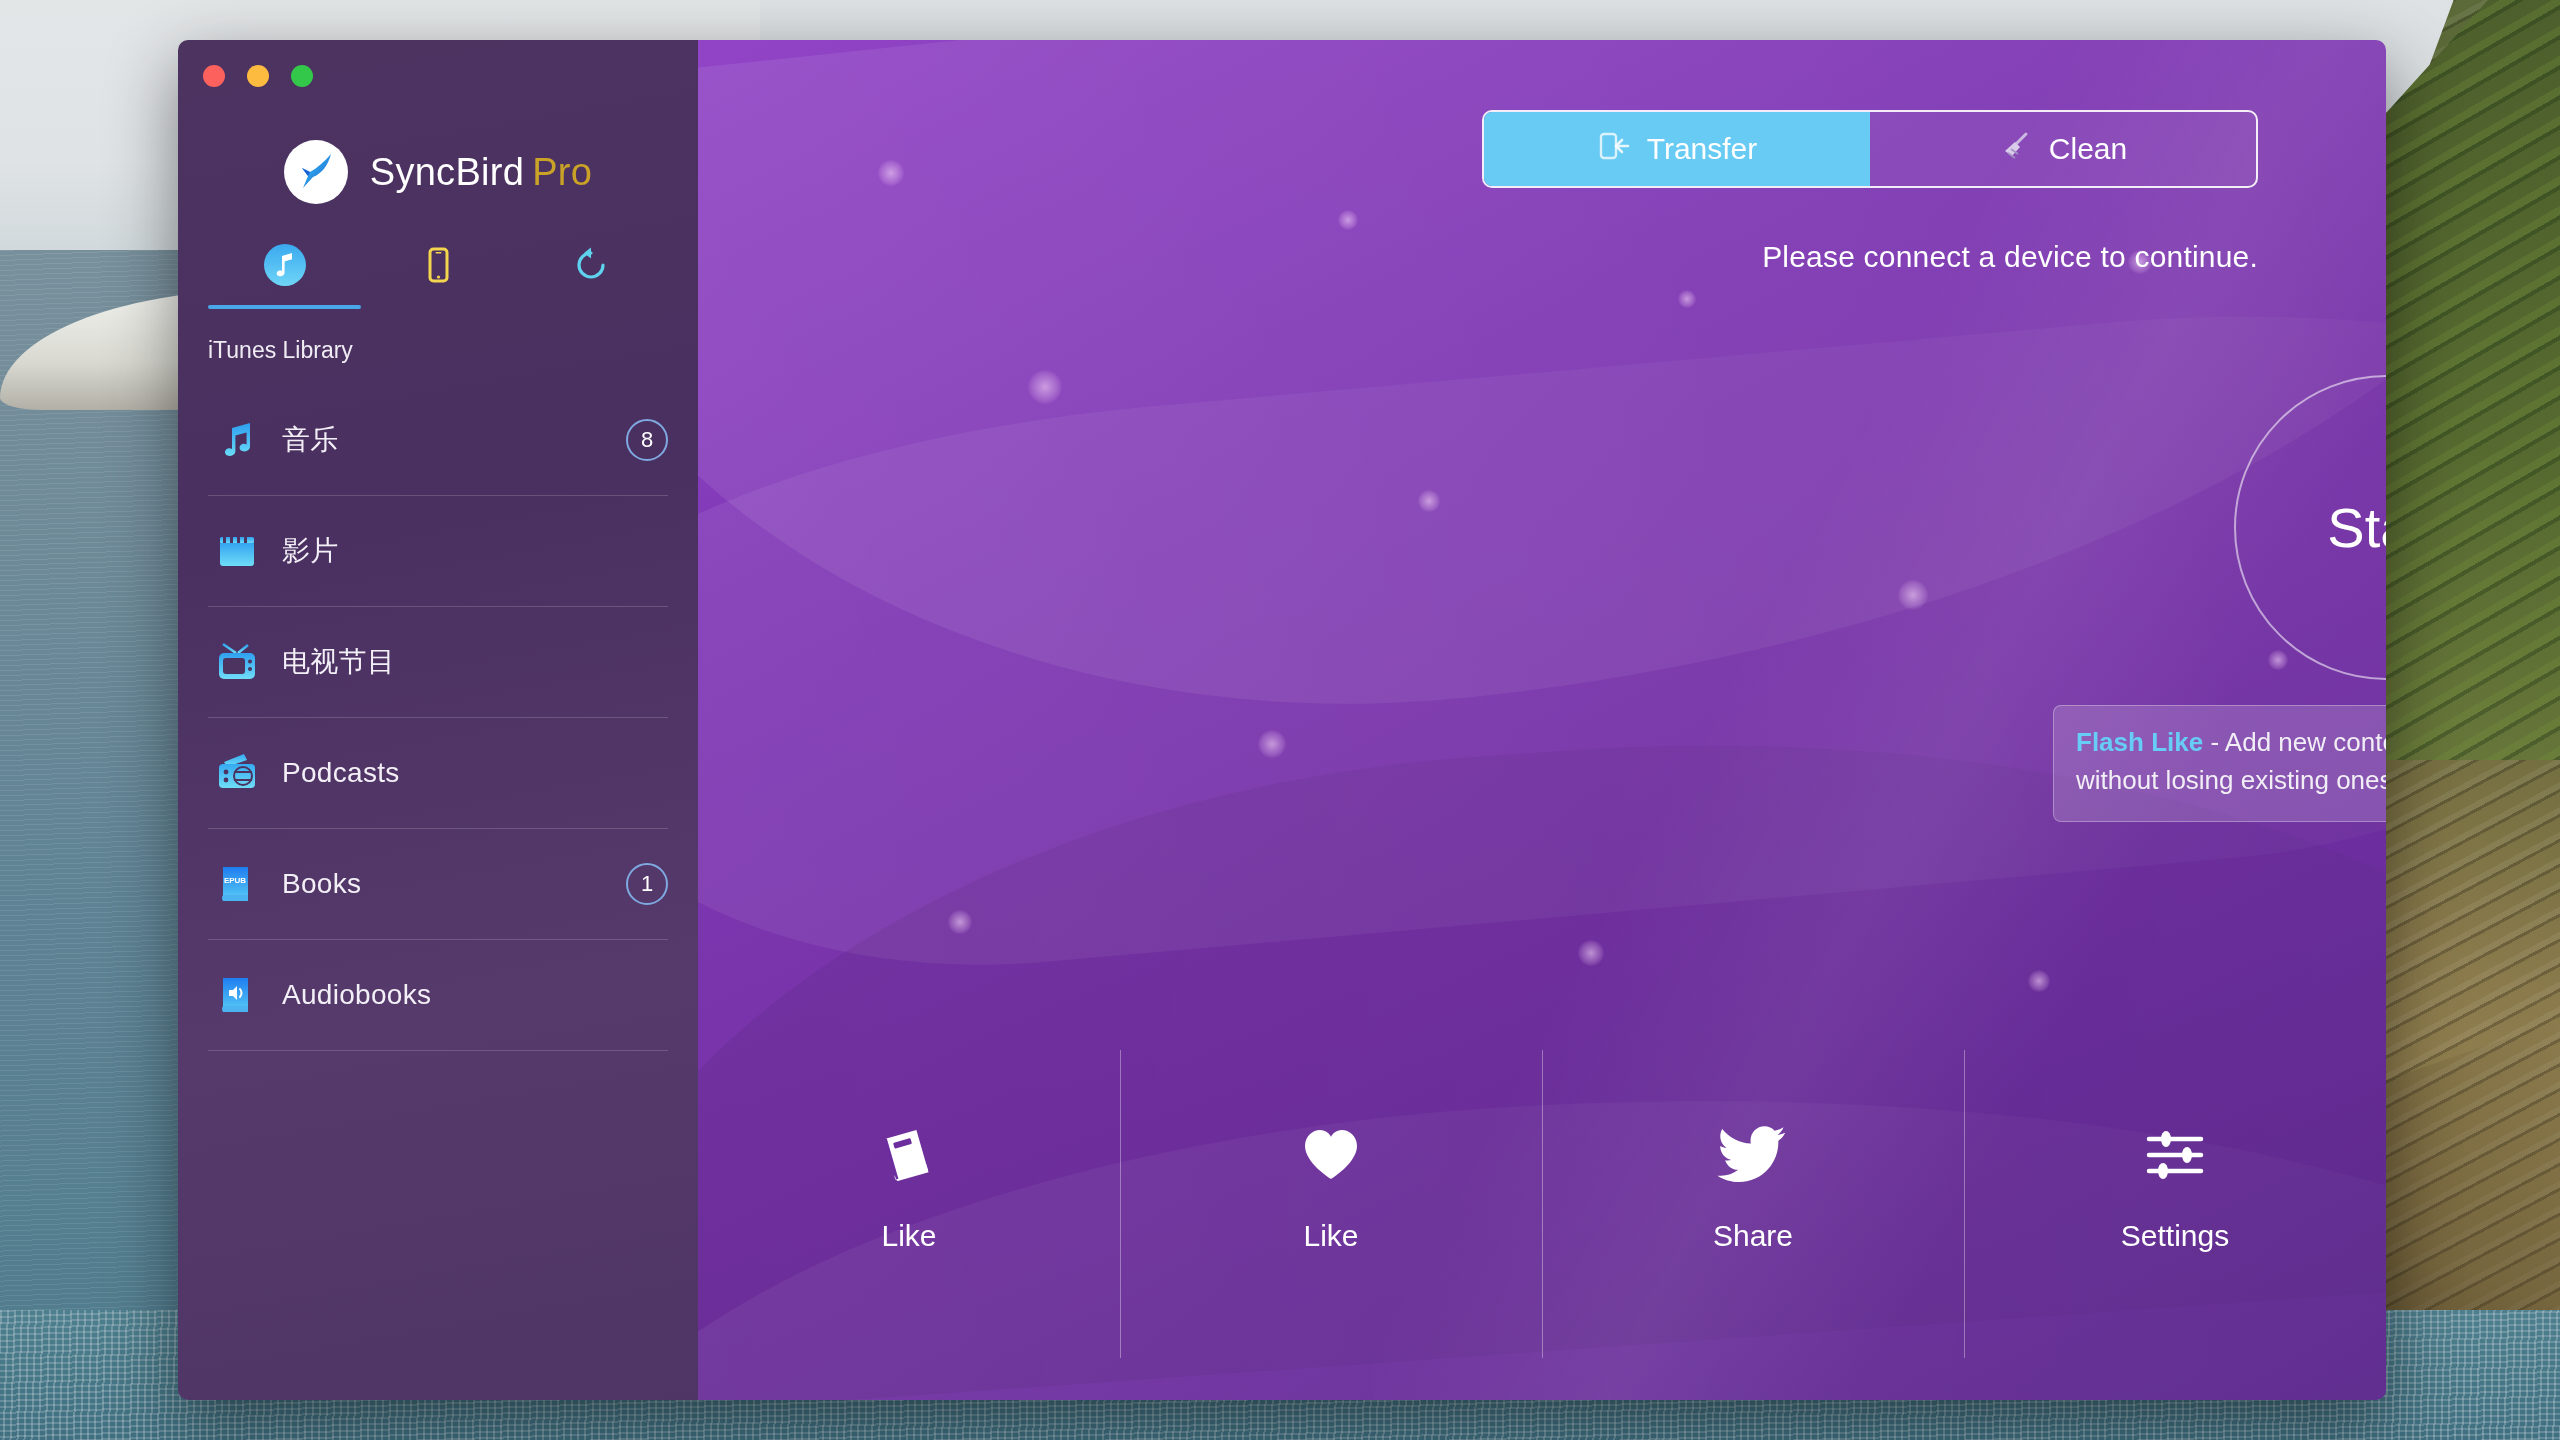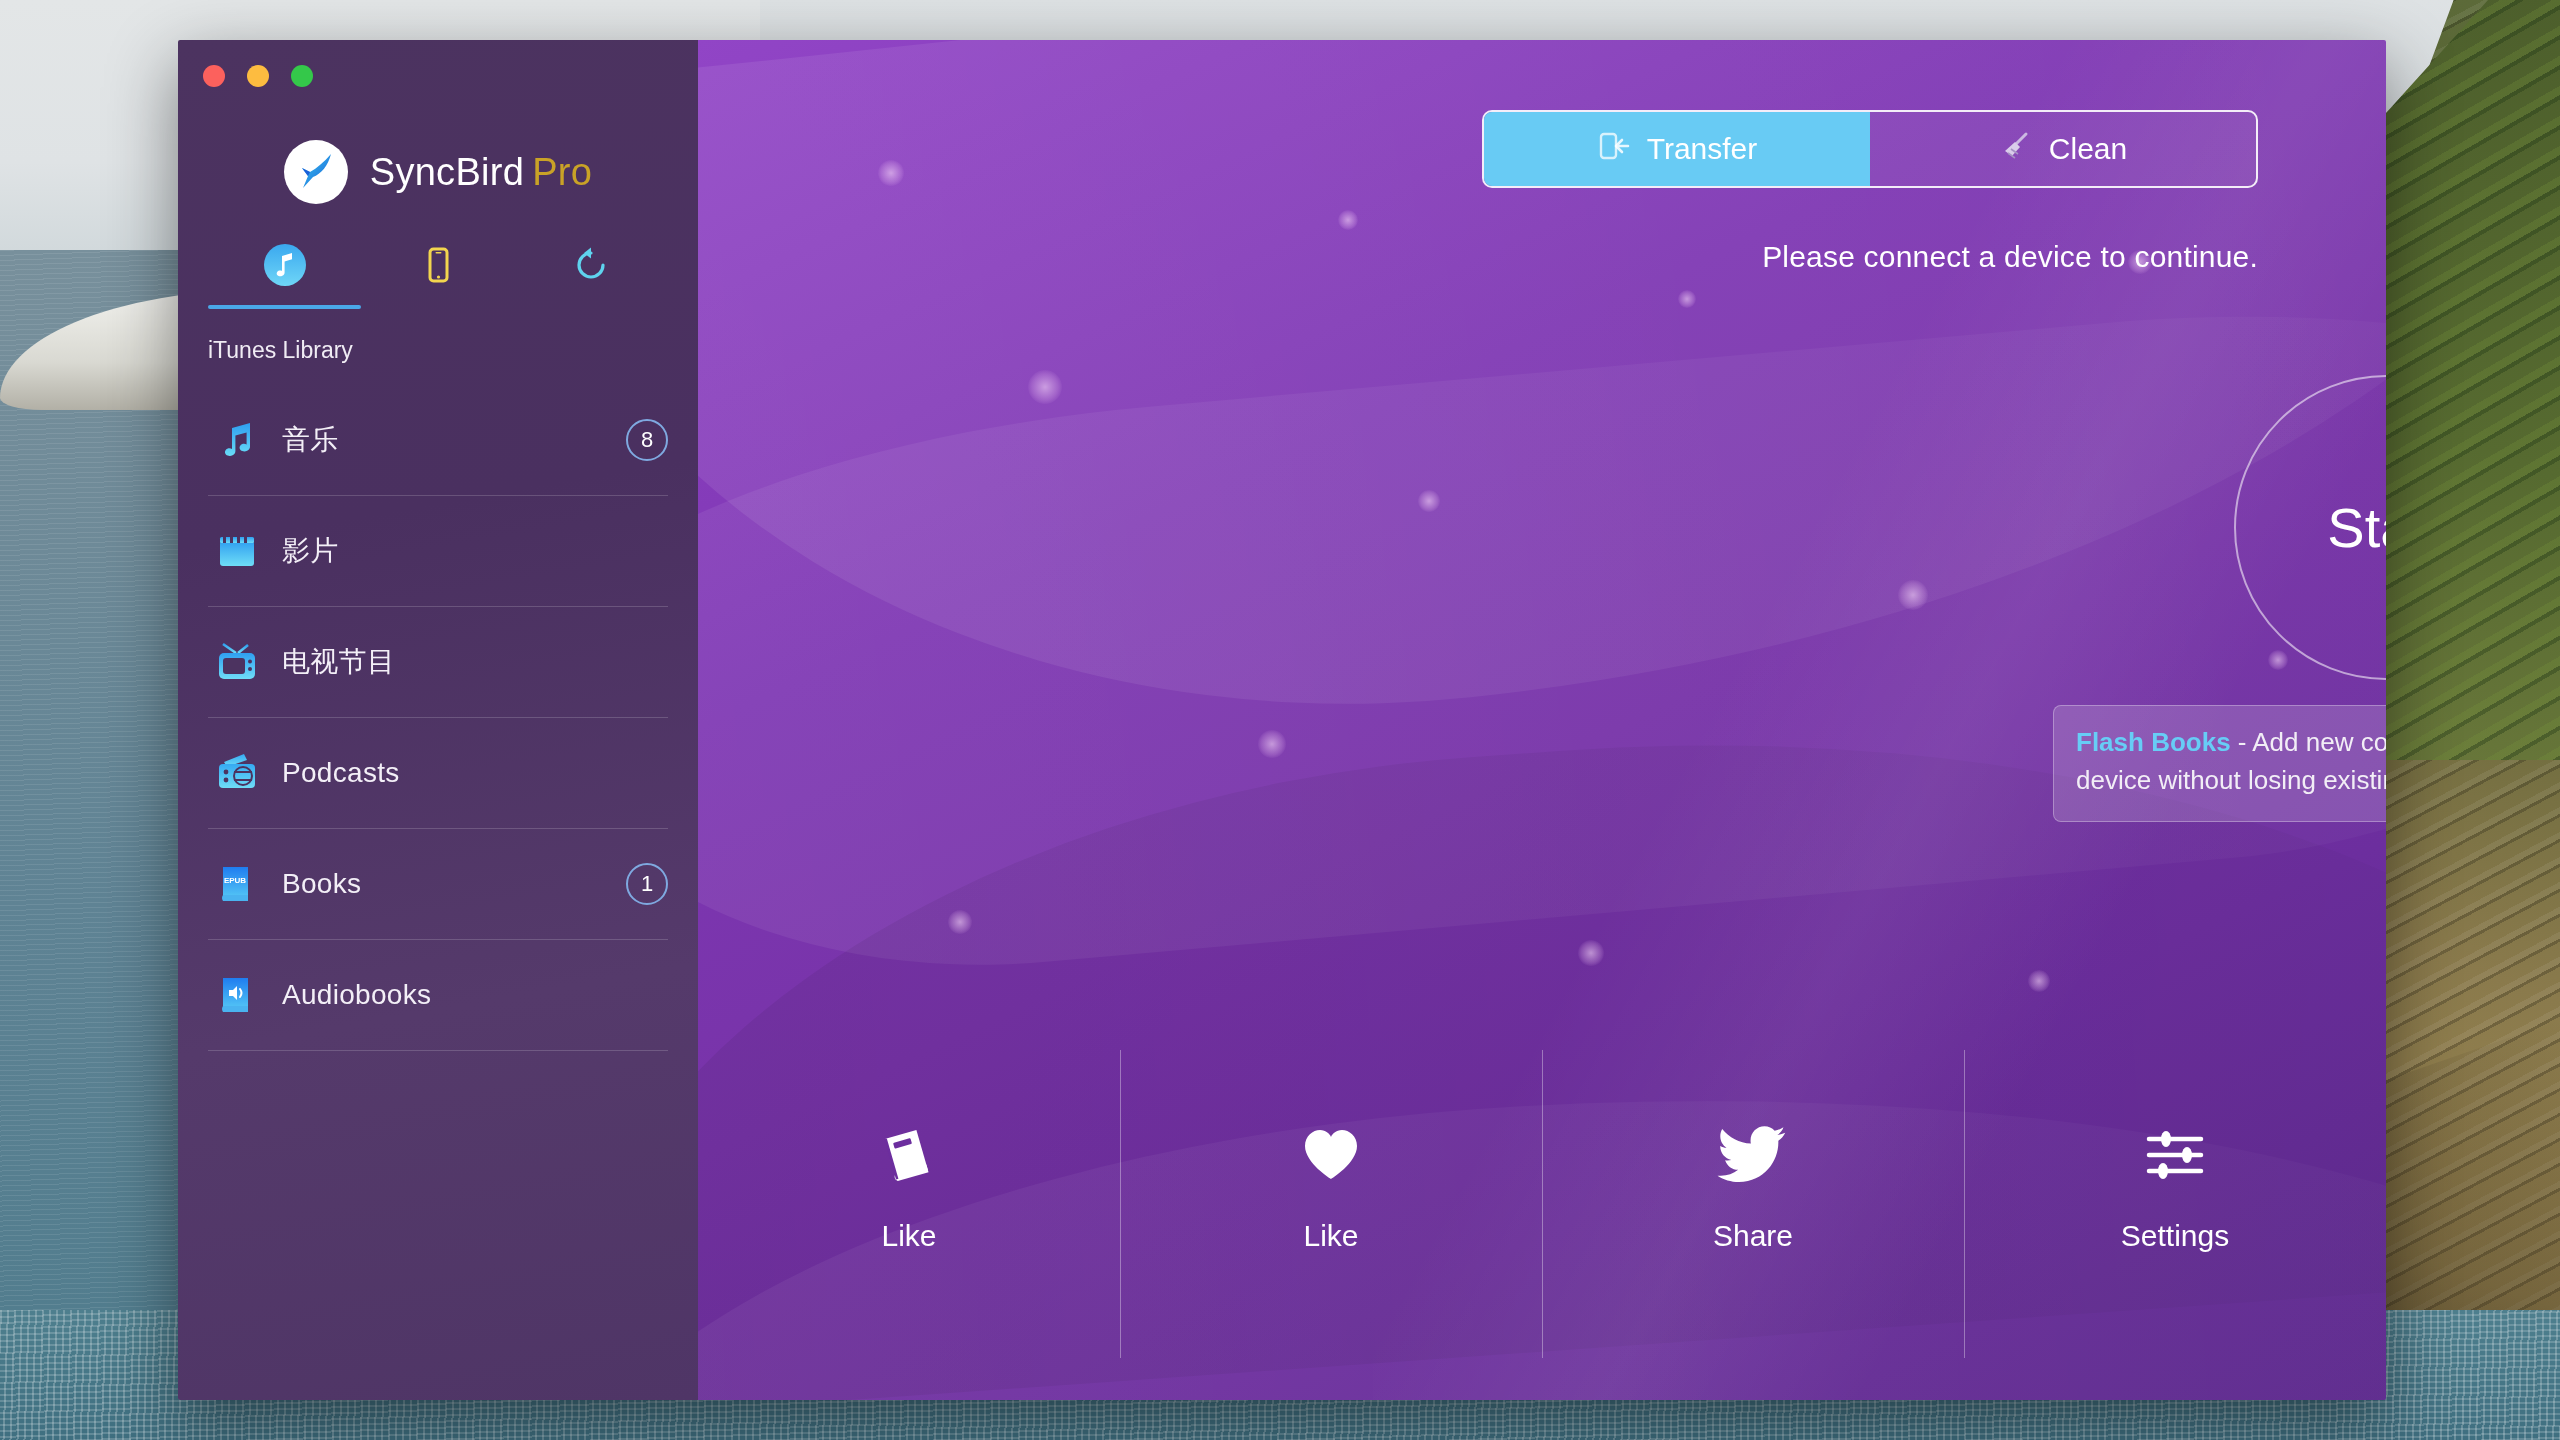--- a/index.html
+++ b/index.html
@@ -65,21 +65,21 @@
   #wp-cliff-shadow{
     position:absolute; right:0; bottom:0; width:900px; height:420px;
     background:linear-gradient(200deg, rgba(60,48,30,0) 0%, rgba(40,32,20,.55) 70%, rgba(25,20,12,.75) 100%);
     clip-path:polygon(100% 0%, 100% 100%, 0% 100%, 38% 46%);
   }
 
   
   #window{
     position:absolute; left:178px; top:40px;
     width:2208px; height:1360px;
-    border-radius:2px;
+    border-radius:10px;
     overflow:hidden;
     box-shadow:0 24px 70px rgba(0,0,0,.45);
     display:flex;
   }
 
   
   #sidebar{
     width:520px; height:100%;
     background:linear-gradient(170deg,#4c3360 0%,#4a3060 35%,#553a6b 70%,#4f3566 100%);
     position:relative;
@@ -514,21 +514,21 @@
       </div>
     </div>
 
     <div id="status-line">Please connect a device to continue.</div>
 
     <div id="start-circle">
       <span id="start-label">Start</span>
     </div>
 
     <div id="tooltip">
-      <span class="tt-strong">Flash Books</span><span> - Add new content to your device without losing existing ones.</span>
+      <span class="tt-strong">Flash Like</span><span> - Add new content to your device without losing existing ones.</span>
     </div>
 
 
     <div id="bottombar">
 
       <div class="bslot">
         <div class="bicon">
           <svg width="72" height="72" viewBox="0 0 72 72">
             <g transform="rotate(-16 36 36)">
               <path d="M18 14 L50 14 L50 56 L18 56 Z" fill="#ffffff"></path>

